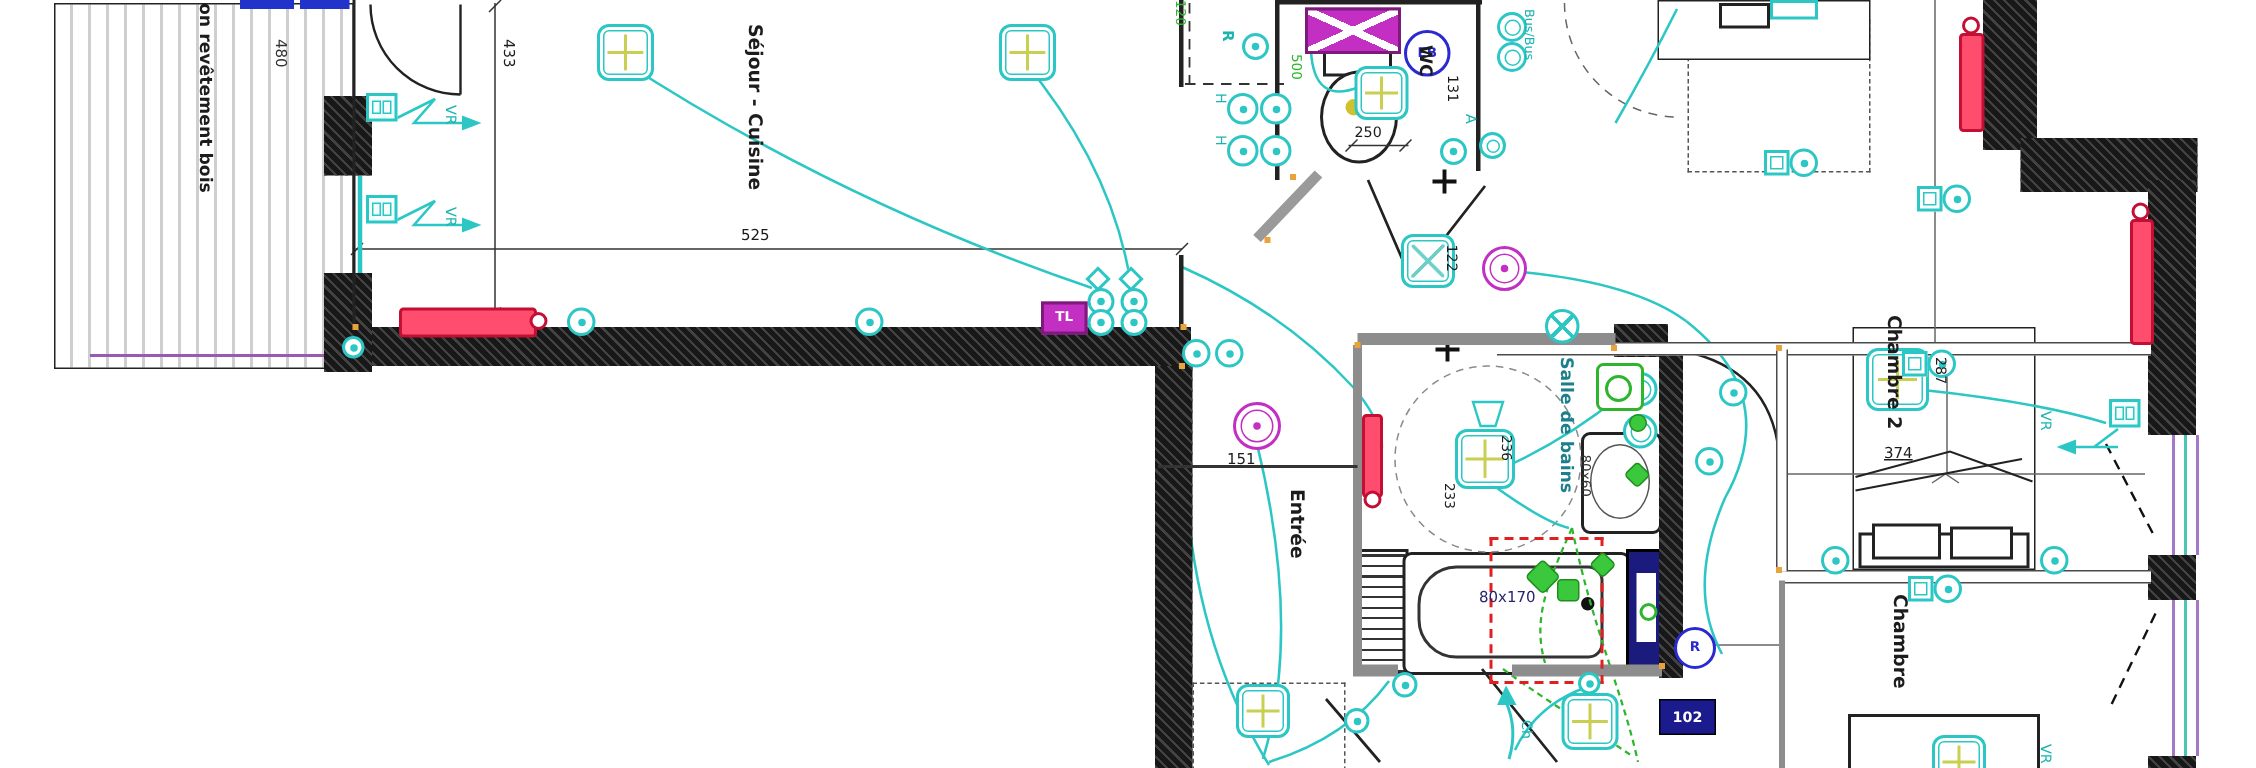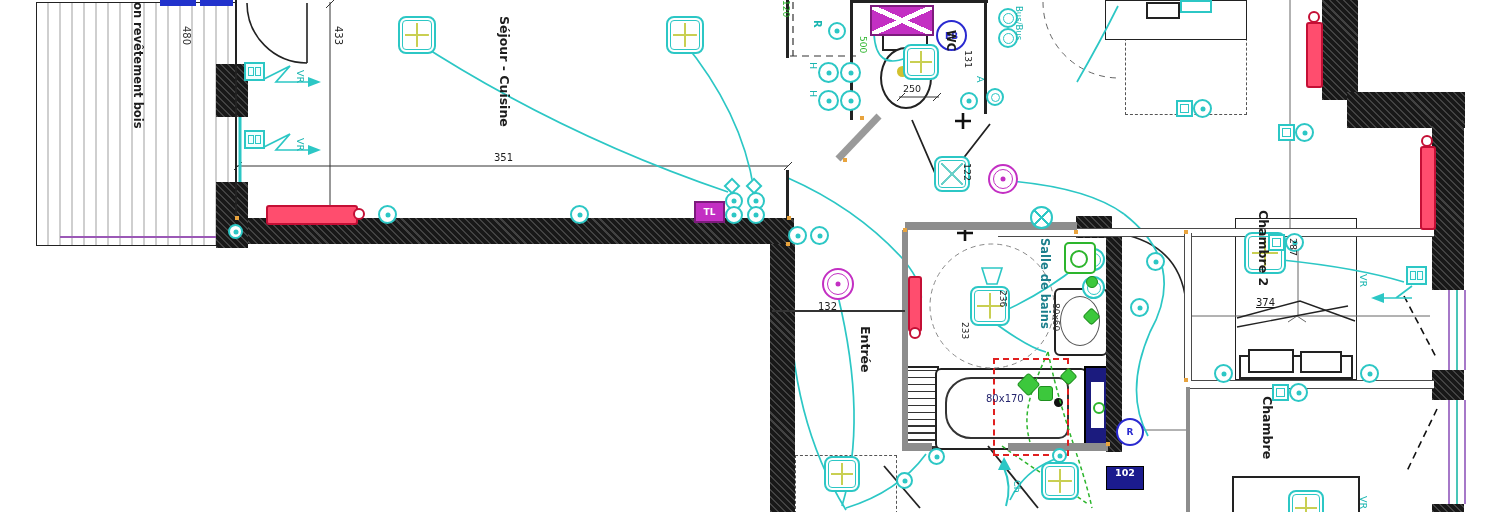--- a/index.html
+++ b/index.html
@@ -48,21 +48,21 @@
   .radcap{position:absolute;width:8px;height:8px;border:2px solid #c40f35;background:#fff;border-radius:50%;z-index:4;}
   .badge{position:absolute;border:2.2px solid #2a2ad0;border-radius:50%;background:#fff;color:#2a2ad0;
          font-weight:bold;display:flex;align-items:center;justify-content:center;z-index:5;font-size:9px;}
   .magbox{position:absolute;background:#c32fc3;border:2px solid #7d1b7d;z-index:4;}
   .magbox::before{content:"";position:absolute;inset:0;
      background:linear-gradient(to top right,transparent 45%,#fff 45% 55%,transparent 55%),
                 linear-gradient(to bottom right,transparent 45%,#fff 45% 55%,transparent 55%);}
   .tlbox{position:absolute;background:#c32fc3;border:2px solid #7d1b7d;color:#fff;font-size:9px;font-weight:bold;
          display:flex;align-items:center;justify-content:center;z-index:5;}
   .navybadge{position:absolute;background:#1b1b8e;border:1.5px solid #000;color:#fff;font-size:9.5px;font-weight:bold;
-         display:flex;justify-content:center;z-index:5;}
+         display:flex;align-items:center;justify-content:center;z-index:5;}
   .win{position:absolute;width:14px;border-left:2px solid #a678c8;border-right:2px solid #a678c8;
        background:linear-gradient(90deg,transparent 42%,#49c6b8 42% 58%,transparent 58%);z-index:3;}
   .dashbox{position:absolute;border:1.8px dashed #555;z-index:1;}
   .greenblob{position:absolute;background:#3cc83c;border:1.5px solid #1e8f1e;border-radius:3px;z-index:5;}
   .dot{position:absolute;background:#e8a33d;width:4px;height:4px;z-index:5;}
   .furn{position:absolute;border:2px solid #222;background:#fff;z-index:1;}
 </style>
 </head>
 <body>
 
@@ -314,33 +314,33 @@
   <div class="dot" style="left:860px;top:116px;"></div>
   <div class="dot" style="left:1106px;top:442px;"></div>
   <div class="dot" style="left:1184px;top:230px;"></div>
   <div class="dot" style="left:1184px;top:378px;"></div>
   <div class="dot" style="left:786px;top:242px;"></div>
 
   <div class="t v b" style="left:131px;top:2px;font-size:11.5px;">on revêtement bois</div>
   <div class="t v" style="left:181px;top:26px;color:#333;">480</div>
   <div class="t v" style="left:333px;top:26px;">433</div>
   <div class="t v b" style="left:497px;top:16px;font-size:12.5px;">Séjour - Cuisine</div>
-  <div class="t" style="left:494px;top:153px;">351</div>
+  <div class="t" style="left:494px;top:153px;">525</div>
   <div class="t v green" style="left:781px;top:0;font-size:9px;">120</div>
   <div class="t v teal b" style="left:812px;top:20px;">R</div>
   <div class="t v teal" style="left:808px;top:62px;font-size:9.5px;">H</div>
   <div class="t v teal" style="left:808px;top:90px;font-size:9.5px;">H</div>
   <div class="t v green" style="left:858px;top:36px;font-size:9px;">500</div>
   <div class="t v b" style="left:944px;top:30px;font-size:11.5px;">WC</div>
   <div class="t" style="left:903px;top:84px;font-size:9.5px;">250</div>
   <div class="t v" style="left:963px;top:50px;font-size:9.5px;">131</div>
   <div class="t v teal" style="left:975px;top:76px;font-size:9.5px;">A</div>
   <div class="t v teal" style="left:1014px;top:6px;font-size:8.5px;">Bus/Bus</div>
   <div class="t v" style="left:962px;top:163px;font-size:9.5px;">122</div>
-  <div class="t" style="left:818px;top:302px;">132</div>
+  <div class="t" style="left:818px;top:302px;">151</div>
   <div class="t v b" style="left:1038px;top:238px;font-size:11.5px;color:#1b7f8c;">Salle de bains</div>
   <div class="t v" style="left:960px;top:322px;font-size:9px;">233</div>
   <div class="t v" style="left:998px;top:290px;font-size:9px;">236</div>
   <div class="t v" style="left:1051px;top:303px;font-size:9px;color:#333;">80x60</div>
   <div class="t" style="left:986px;top:394px;color:#26266e;">80x170</div>
   <div class="t v b" style="left:858px;top:326px;font-size:12.5px;">Entrée</div>
   <div class="t v teal" style="left:1012px;top:480px;font-size:9.5px;">Ch</div>
   <div class="t v b" style="left:1256px;top:210px;font-size:12.5px;">Chambre 2</div>
   <div class="t v" style="left:1288px;top:238px;font-size:9.5px;">287</div>
   <div class="t" style="left:1256px;top:298px;text-decoration:underline;">374</div>

